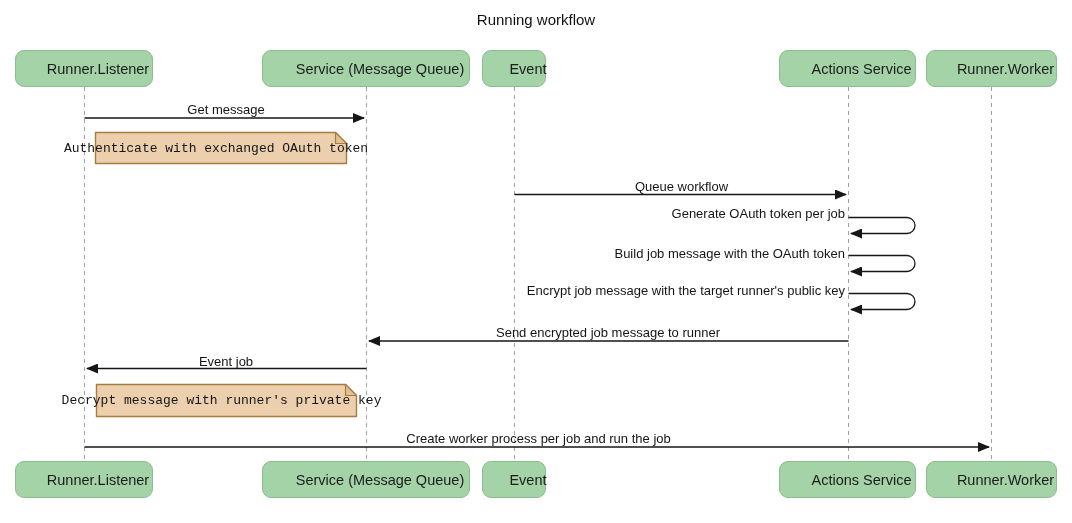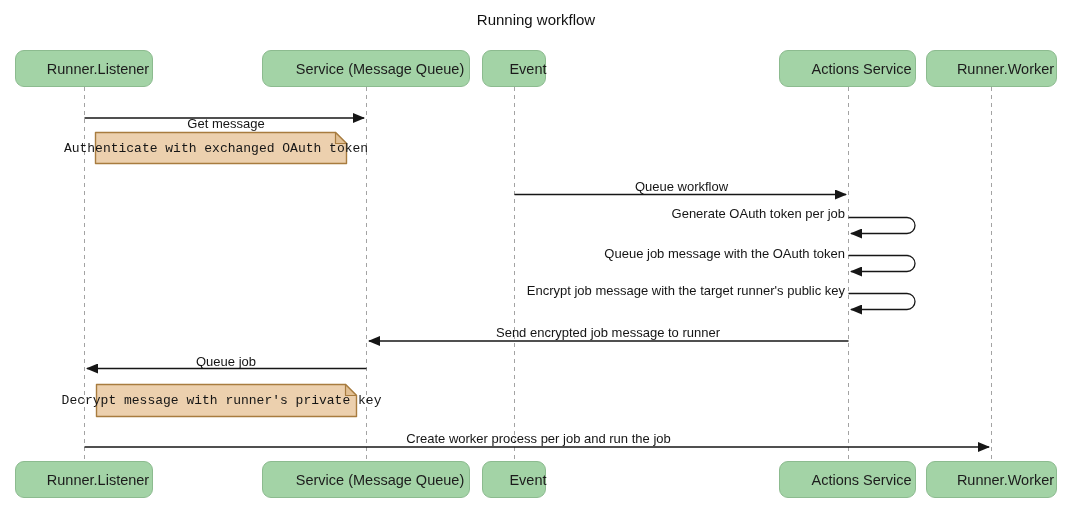--- a/index.html
+++ b/index.html
@@ -99,25 +99,25 @@
   <div class="actor" style="left:482px; top:461px; width:64px;">
       <span>Event</span>
     </div>
   <div class="actor" style="left:779px; top:461px; width:137px;">
       <span>Actions Service</span>
     </div>
   <div class="actor" style="left:926px; top:461px; width:131px;">
       <span>Runner.Worker</span>
     </div>
 
-  <div class="mlabel" style="left:85px;  top:116px; width:282px;">Get message</div>
+  <div class="mlabel" style="left:85px;  top:102px; width:282px;">Get message</div>
   <div class="mlabel" style="left:515px; top:179px; width:333px;">Queue workflow</div>
   <div class="mlabel right-align" style="right:227px; top:206px;">Generate OAuth token per job</div>
-  <div class="mlabel right-align" style="right:227px; top:246px;">Queue job message with the OAuth token</div>
+  <div class="mlabel right-align" style="right:227px; top:246px;">Build job message with the OAuth token</div>
   <div class="mlabel right-align" style="right:227px; top:283px;">Encrypt job message with the target runner's public key</div>
   <div class="mlabel" style="left:367px; top:325px; width:482px;">Send encrypted job message to runner</div>
-  <div class="mlabel" style="left:85px;  top:354px; width:282px;">Queue job</div>
+  <div class="mlabel" style="left:85px;  top:354px; width:282px;">Event job</div>
   <div class="mlabel" style="left:85px;  top:431px; width:907px;">Create worker process per job and run the job</div>
 
   <div class="notetext" style="left:96px; top:133px; width:240px; height:30px;font-family:Liberation Mono, monospace;">Authenticate with exchanged OAuth token</div>
   <div class="notetext" style="left:97px; top:385px; width:249px; height:31px;font-family:Liberation Mono, monospace;">Decrypt message with runner's private key</div>
 
 </div>
 
 </body></html>

